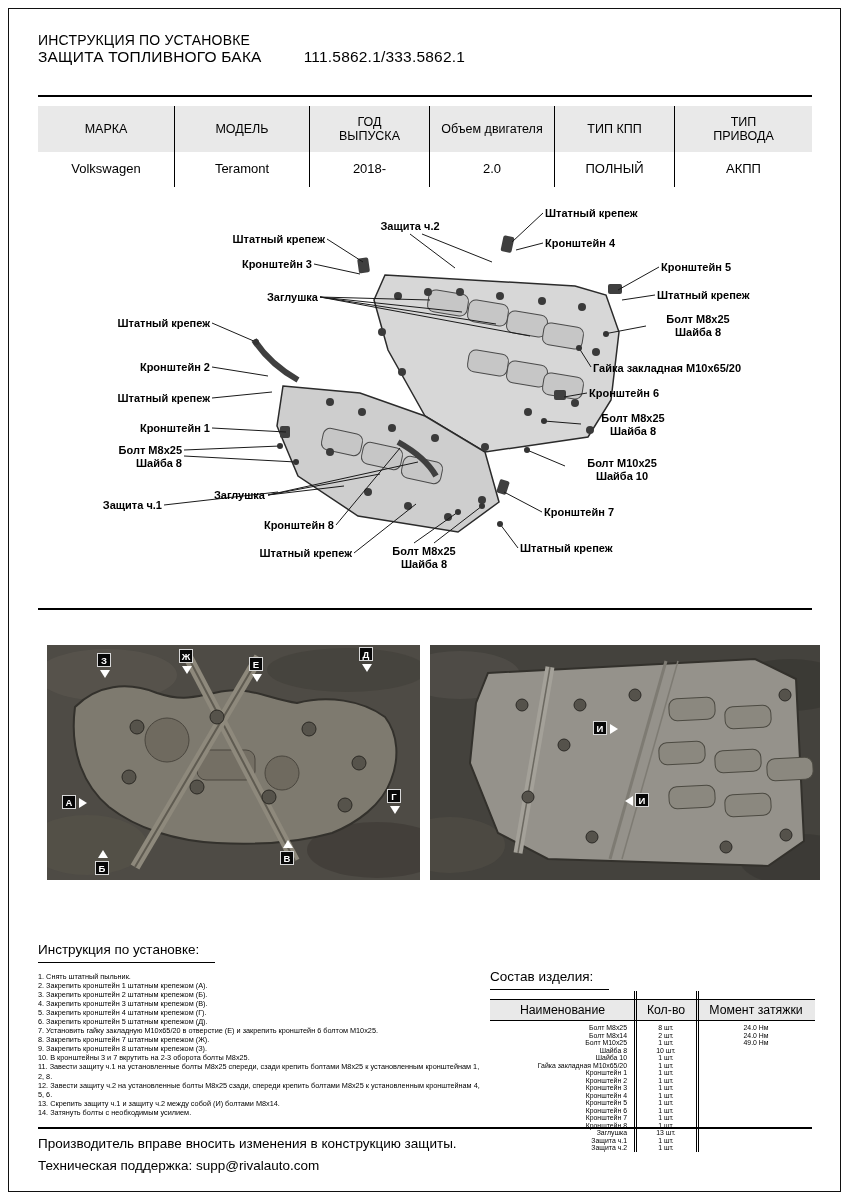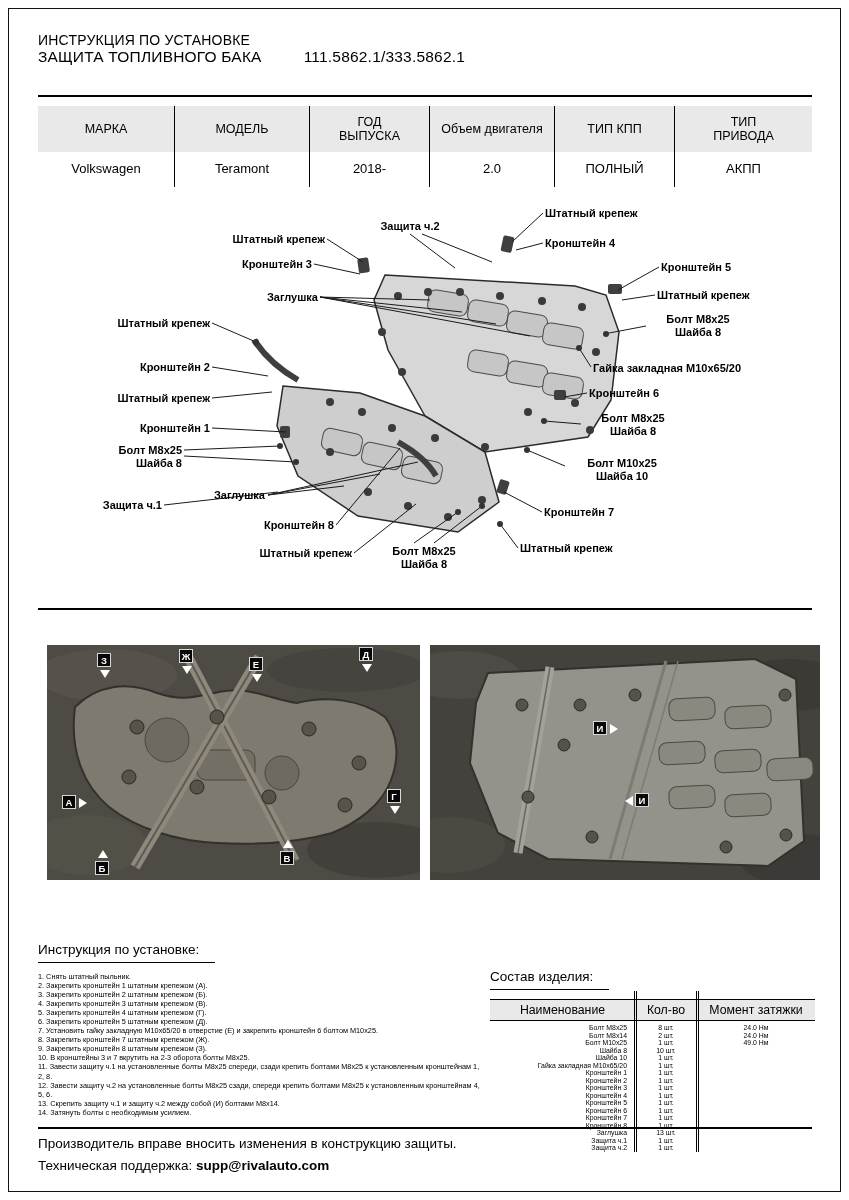--- a/index.html
+++ b/index.html
@@ -36,21 +36,21 @@
   .steps{margin-top:9px;width:447px;font-size:7.3px;line-height:1.24;}
   .parts-table{position:relative;margin-top:9px;width:325px;}
   .pt-head{display:grid;grid-template-columns:145px 62px 118px;border-top:1px solid #000;border-bottom:1px solid #000;background:#e9e9e9;height:22px;align-items:center;font-size:12.3px;text-align:center;}
   .pt-row{display:grid;grid-template-columns:145px 62px 118px;font-size:6.9px;line-height:7.5px;}
   .pt-name{text-align:right;padding-right:8px;}
   .pt-qty,.pt-torque{text-align:center;}
   .vsep{position:absolute;top:-8px;bottom:0;width:3px;border-left:1px solid #000;border-right:1px solid #000;z-index:3;}
   .pt-rows{padding-top:3px;}
   
   .foot-line{position:absolute;left:38px;font-size:13.5px;}
-  .email{font-weight:bold;}
+  .email{font-weight:normal;}
 </style>
 </head>
 <body>
 
 <div class="frame"></div>
 
 <header class="hdr">
   <div class="hdr-l1">ИНСТРУКЦИЯ ПО УСТАНОВКЕ</div>
   <div class="hdr-l2">
     <span>ЗАЩИТА ТОПЛИВНОГО БАКА</span>

